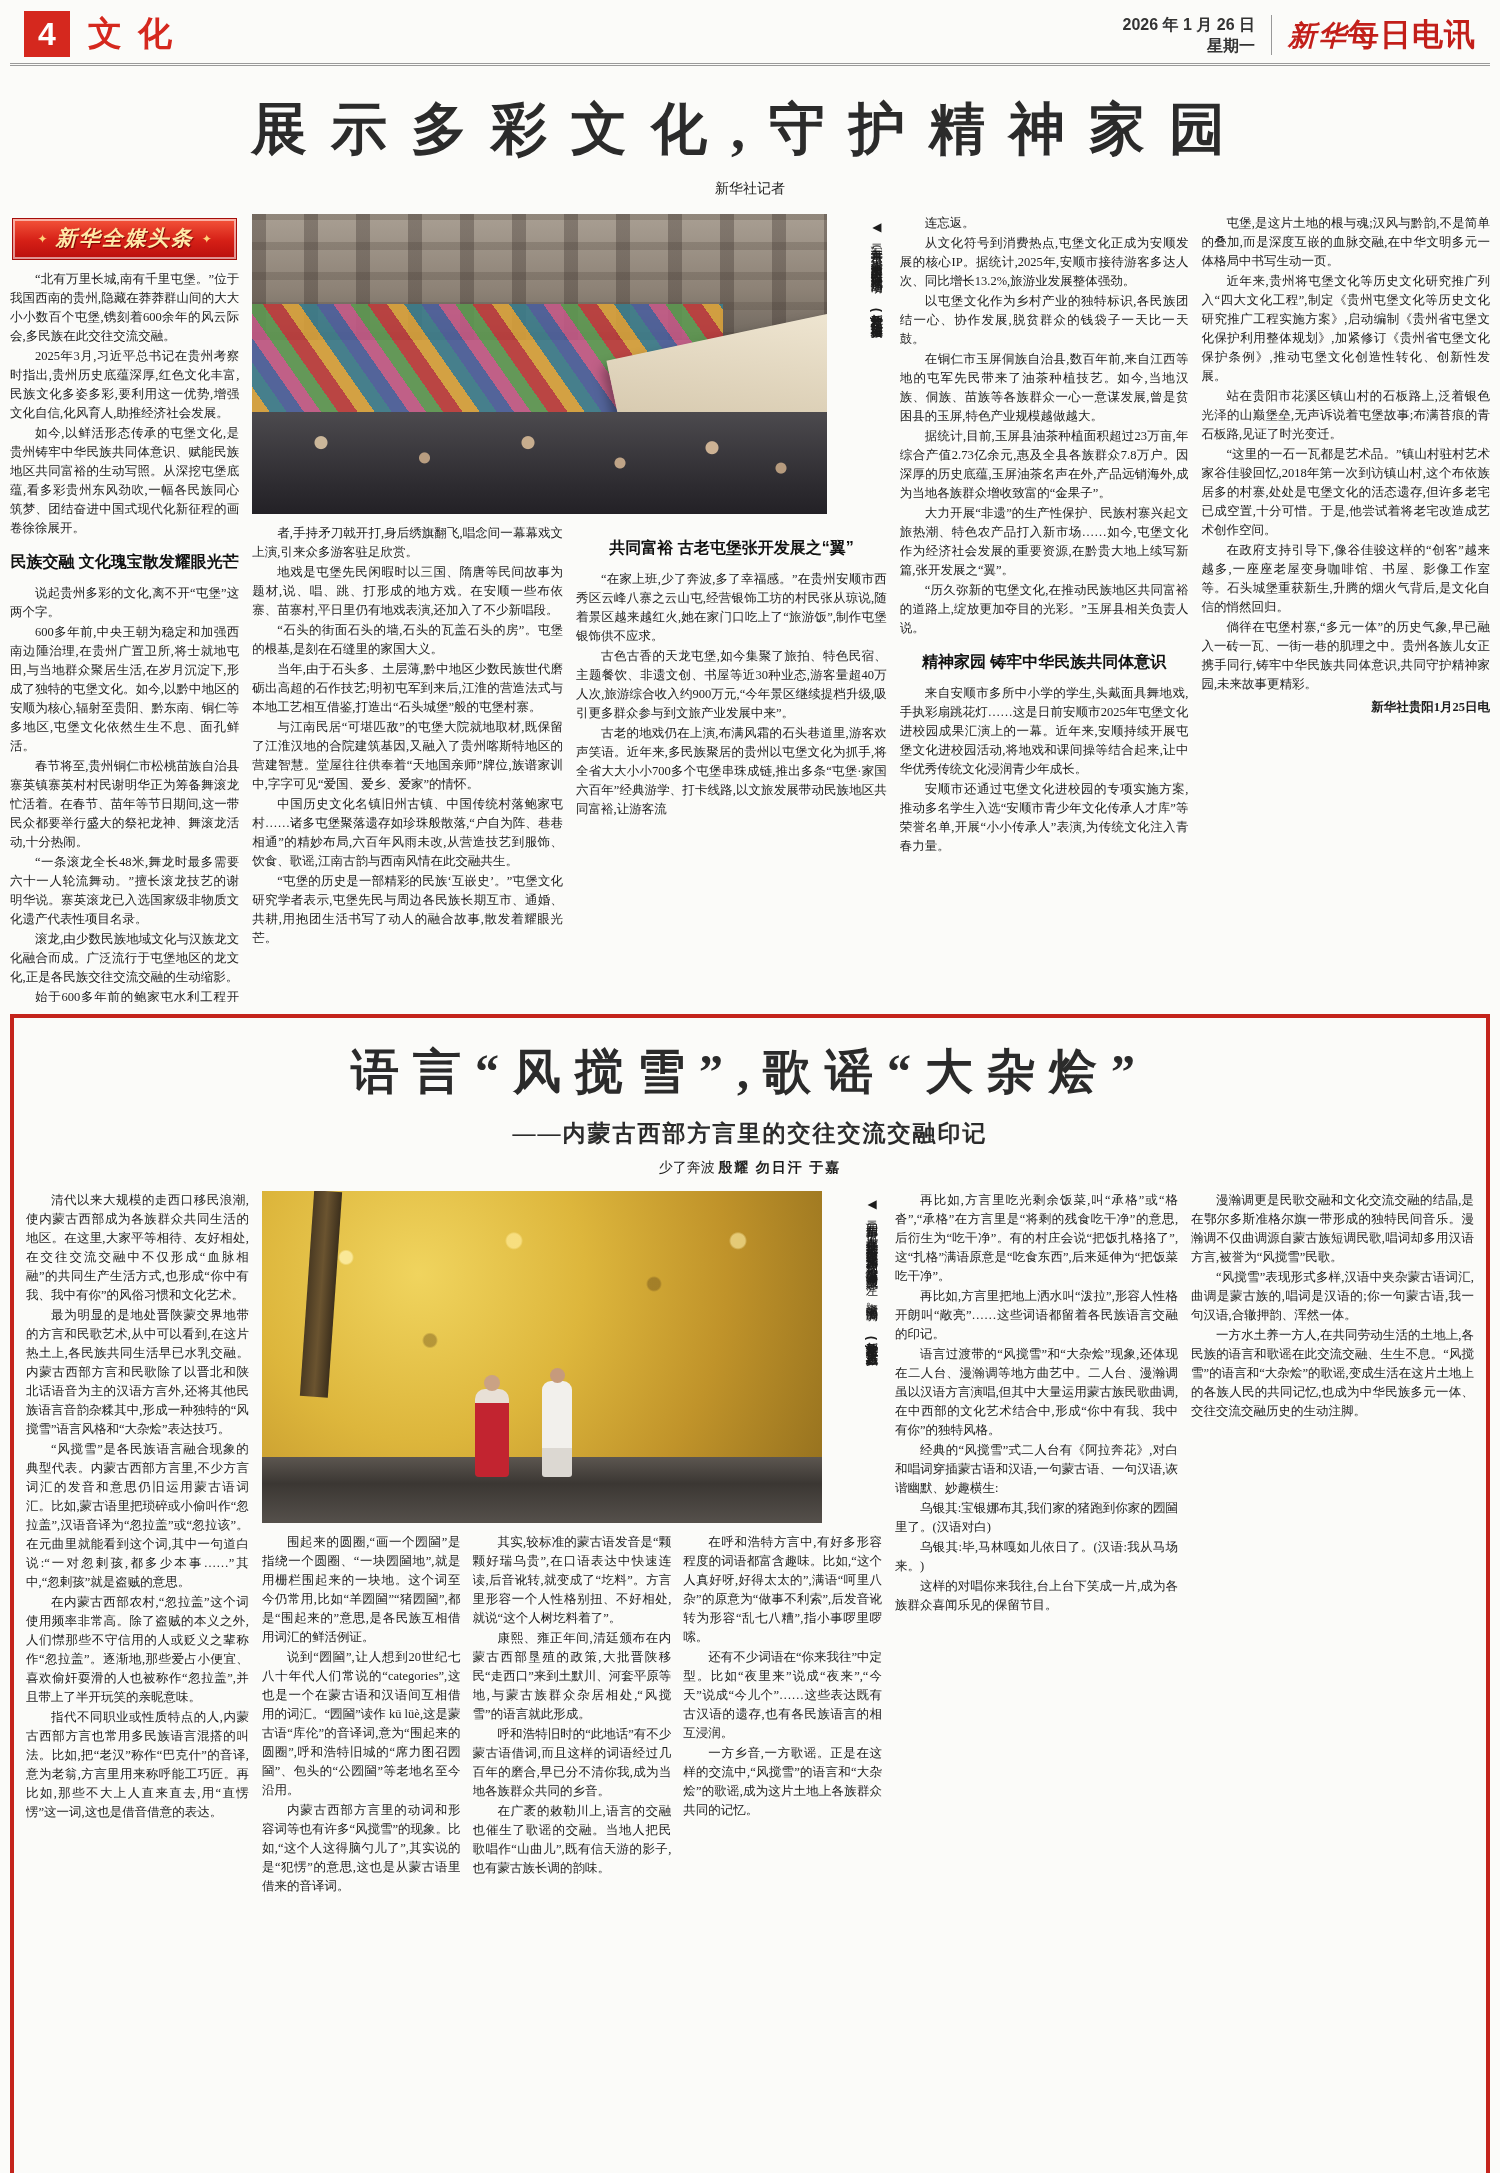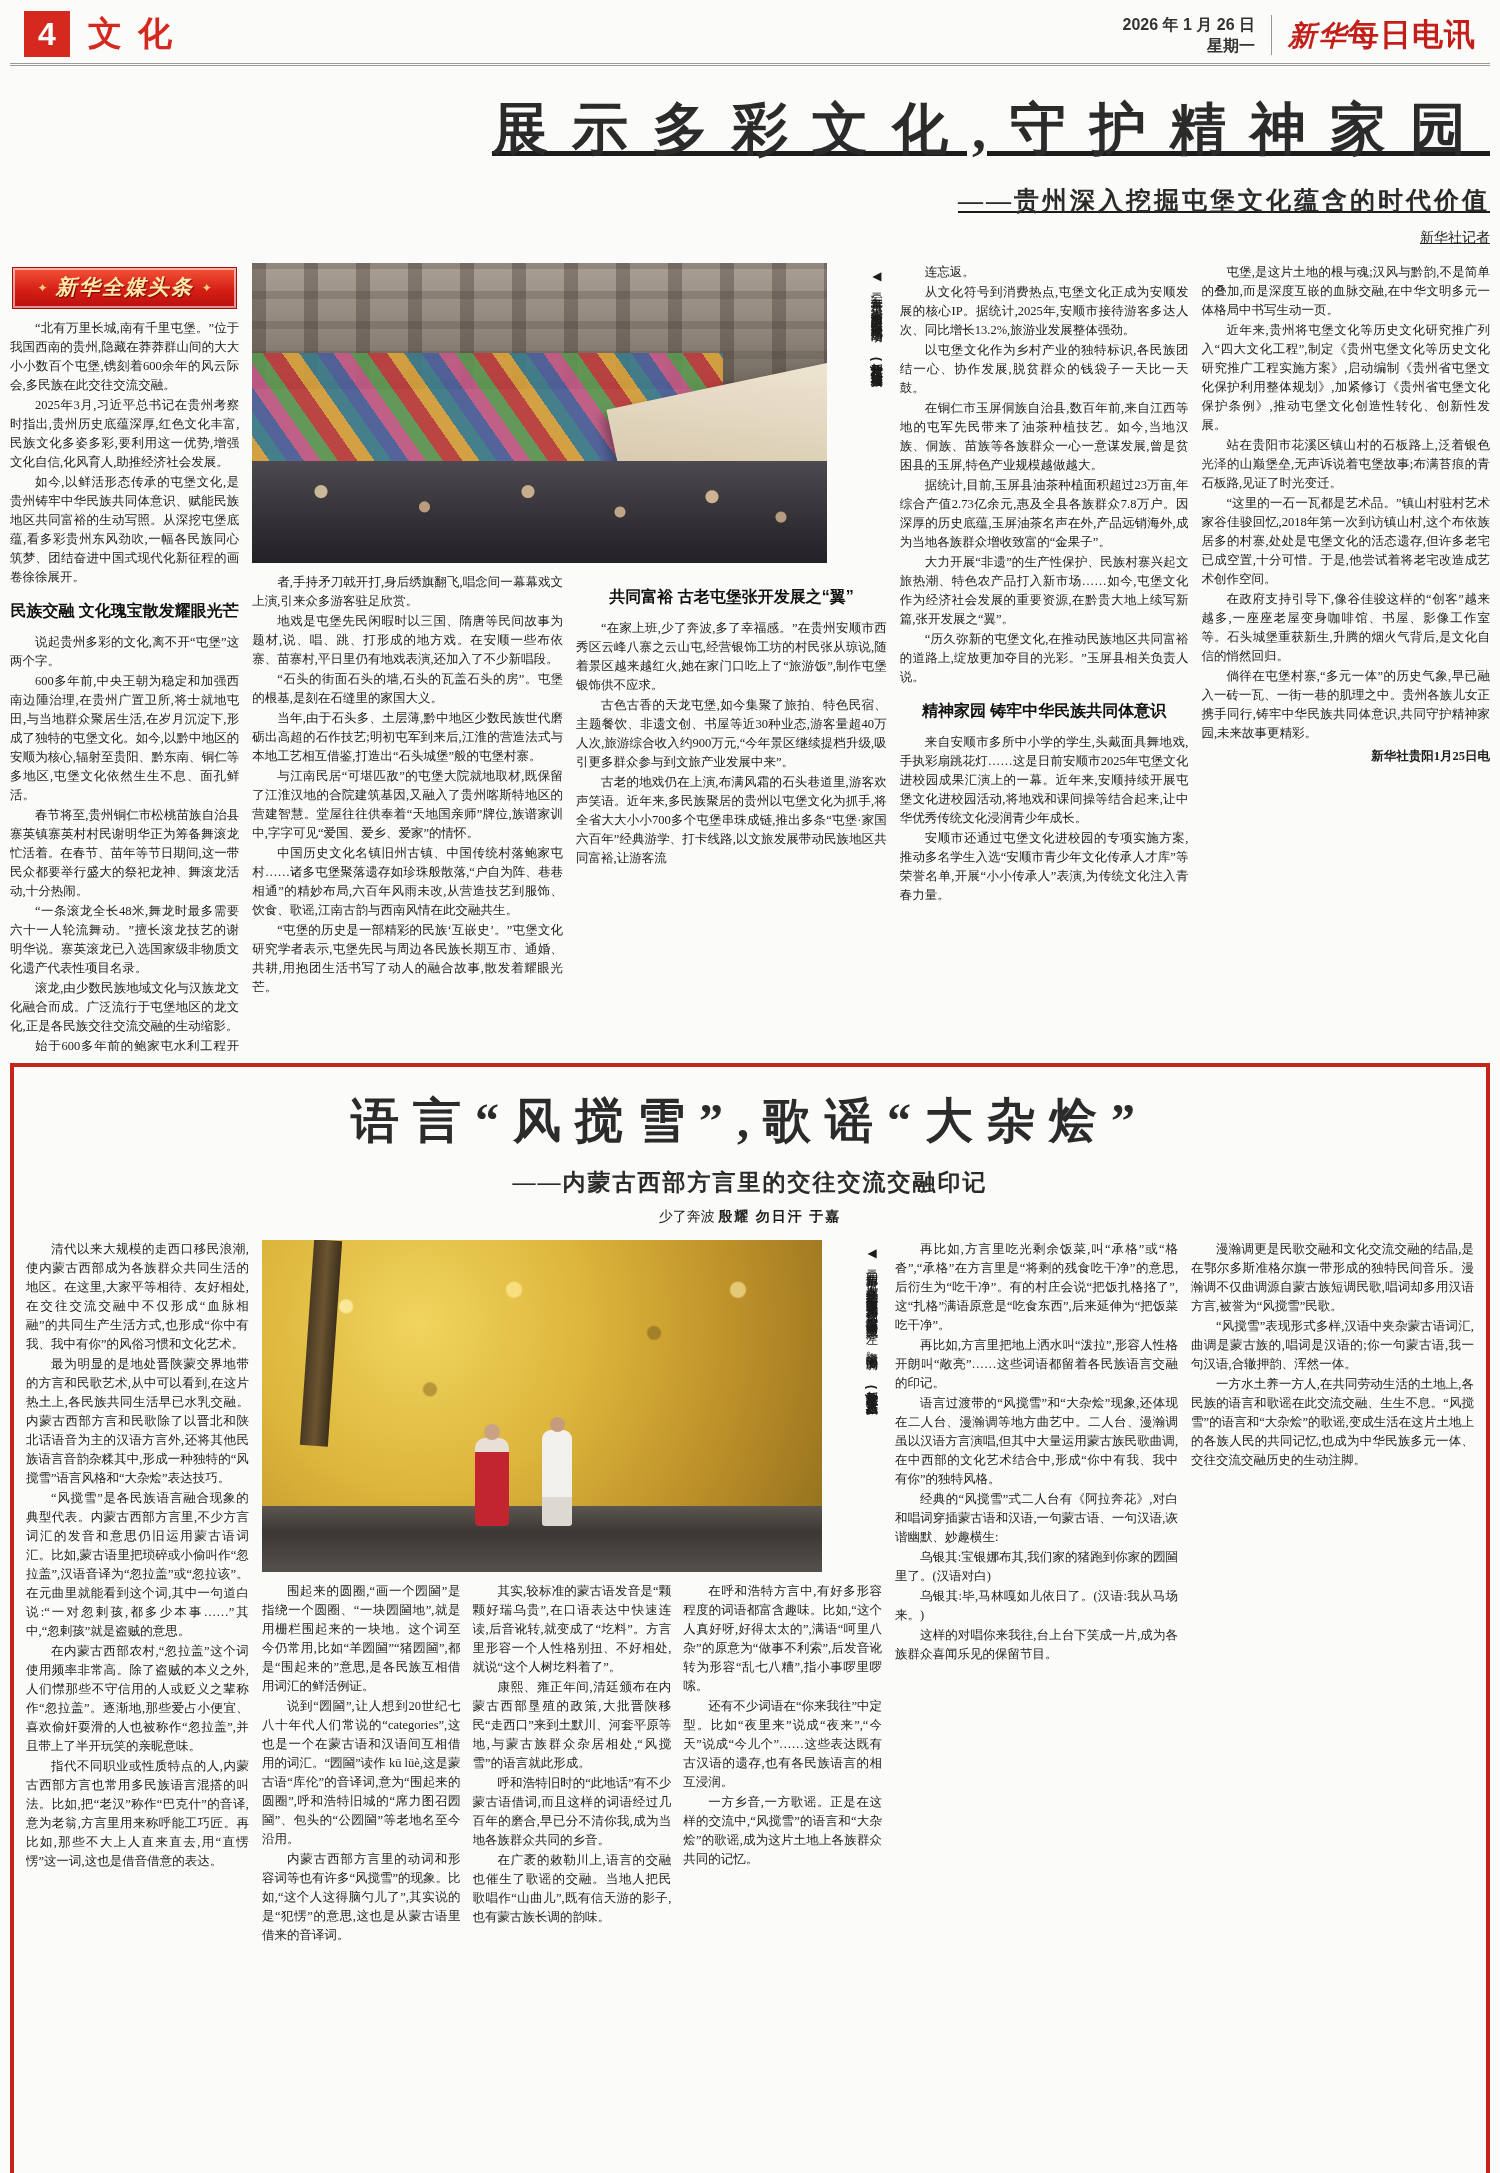--- a/index.html
+++ b/index.html
@@ -21,21 +21,21 @@
 
   
   .col { font-size:12.5px; line-height:1.52; text-align:justify; overflow:hidden; }
   .para { text-indent:2em; margin-bottom:1px; }
   .subhead { font-family:"Liberation Sans",sans-serif; font-weight:bold; font-size:16px; text-align:center; text-indent:0; margin:12px 0 10px 0; color:#111; }
   .dateline { font-weight:bold; text-align:right; margin-top:4px; }
   .vcaption { writing-mode:vertical-rl; font-size:12px; line-height:1.4; padding:6px 2px; background:#fbfbf9; letter-spacing:1px; }
   .vcaption .credit { font-weight:bold; margin-top:14px; font-family:"Liberation Sans",sans-serif; }
 
   
-  .ta-head { text-align:right;text-decoration:underline; }
+  .ta-head { text-align:center; }
   .ta-headline { font-size:56px; font-weight:bold; color:#2b2b2b; letter-spacing:24px; margin-top:26px; }
   .ta-subtitle { font-size:25px; font-weight:bold; color:#2b2b2b; letter-spacing:3px; margin-top:16px; }
   .ta-byline { font-size:14px; margin-top:12px; margin-bottom:16px; color:#222; }
   .ta-body { display:flex; gap:13px; height:788px; }
   .ta-col1 { width:232px; }
   .badge { height:42px; margin:4px 2px 10px 2px; background:linear-gradient(180deg,#f4543a 0%,#d51f16 55%,#b90f0d 100%); border:1px solid #a50d0a; box-shadow:inset 0 0 0 2px rgba(255,255,255,.55); display:flex; align-items:center; justify-content:center; gap:8px; }
   .badge .btxt { color:#ffe9a8; font-weight:bold; font-size:21px; letter-spacing:2px; font-style:italic; text-shadow:1px 1px 1px #7d0505; }
   .badge .star { color:#ffd27a; font-size:12px; }
   .ta-mid { width:642px; display:flex; flex-direction:column; gap:10px; }
   .photo-row { display:flex; height:300px; }
@@ -119,21 +119,20 @@
       <div class="hdr-div"></div>
       <div class="masthead">
         <span class="script">新华</span><span class="rest">每日电讯</span>
       </div>
     </div>
   </div>
 
   <div>
     <div class="ta-head">
       <div class="ta-headline">展示多彩文化,守护精神家园</div>
-      <div class="ta-subtitle">——贵州深入挖掘屯堡文化蕴含的时代价值</div>
       <div class="ta-byline">新华社记者</div>
     </div>
 
     <div class="ta-body">
 
       <div class="col ta-col1">
         <div class="badge">
           <span class="star">✦</span>
           <span class="btxt">新华全媒头条</span>
           <span class="star">✦</span>

